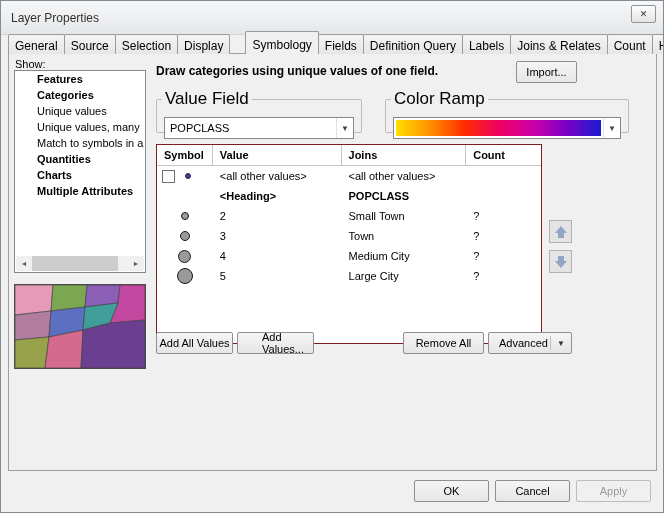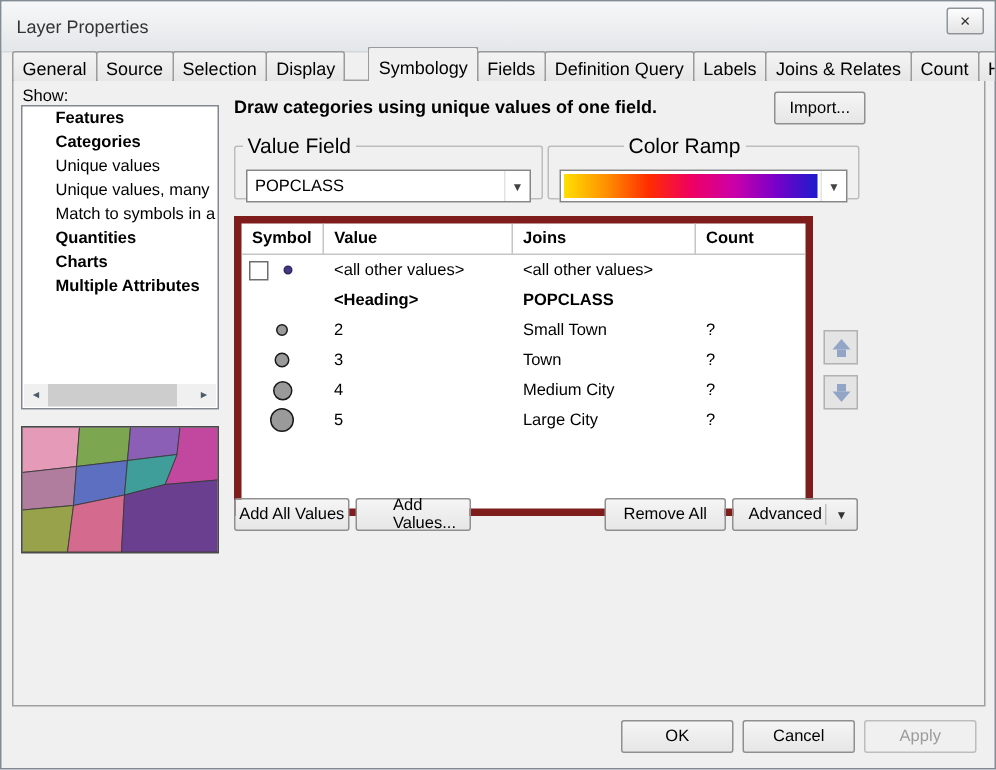--- a/index.html
+++ b/index.html
@@ -53,34 +53,34 @@
   .draw-heading { left:155px; top:63px; font-weight:bold; font-size:12px; }
 
   .btn { background:linear-gradient(#f5f5f5,#e6e6e6); border:1px solid #8f8f8f; border-radius:2px;
          font-family:"Liberation Sans",sans-serif; font-size:11px; color:#000;
          display:flex; align-items:center; justify-content:center; cursor:default; }
   .btn.disabled { color:#9b9b9b; background:#f0f0f0; border-color:#bdbdbd; }
 
   .import-btn { left:515px; top:60px; width:61px; height:22px; }
 
   fieldset.group { border:1px solid #bdbdbd; border-radius:2px; background:#f0f0f0; }
-  fieldset.group legend { font-size:14px; padding:0 3px; margin-left:5px; }
+  fieldset.group legend { font-size:17px; padding:0 3px; margin-left:5px; }
   .group-vf { left:155px; top:88px; width:206px; height:44px; }
-  .group-cr { left:364px; top:88px; width:208px; height:44px;padding-left:45px; }
+  .group-cr { left:384px; top:88px; width:244px; height:44px; }
 
   .combo { position:absolute; left:7px; top:8px; right:7px; height:22px; background:#fff;
            border:1px solid #868686; display:flex; align-items:stretch; }
   .combo-text { flex:1; padding-left:5px; line-height:20px; }
   .combo-arrow { width:17px; display:flex; align-items:center; justify-content:center;
                  font-size:8px; color:#444; border-left:1px solid #e3e3e3; }
   .ramp-swatch { flex:1; margin:2px; }
 
   
   .values-table { left:155px; top:143px; width:386px; height:200px; background:#fff;
-                  border:5px solid #7f1d1d; overflow:hidden; }
+                  border:1px solid #7f1d1d; overflow:hidden; }
   .thead { display:flex; height:21px; border-bottom:1px solid #c5c5c5; font-weight:bold; }
   .th { padding:4px 0 0 7px; border-right:1px solid #c5c5c5; height:21px; }
   .th:last-child { border-right:none; }
   .c-sym { width:56px; } .c-val { width:129px; } .c-lab { width:125px; } .c-cnt { width:75px; }
   .trow { display:flex; height:20px; align-items:center; }
   .td { padding-left:7px; white-space:nowrap; overflow:hidden; }
   .td.c-sym { padding-left:0; display:flex; align-items:center; justify-content:center; height:20px; }
   .td.c-sym.first { justify-content:flex-start; padding-left:5px; gap:10px; }
   .bold { font-weight:bold; }
   .checkbox { width:13px; height:13px; background:#fff; border:1px solid #6e6e6e; display:inline-block; }

